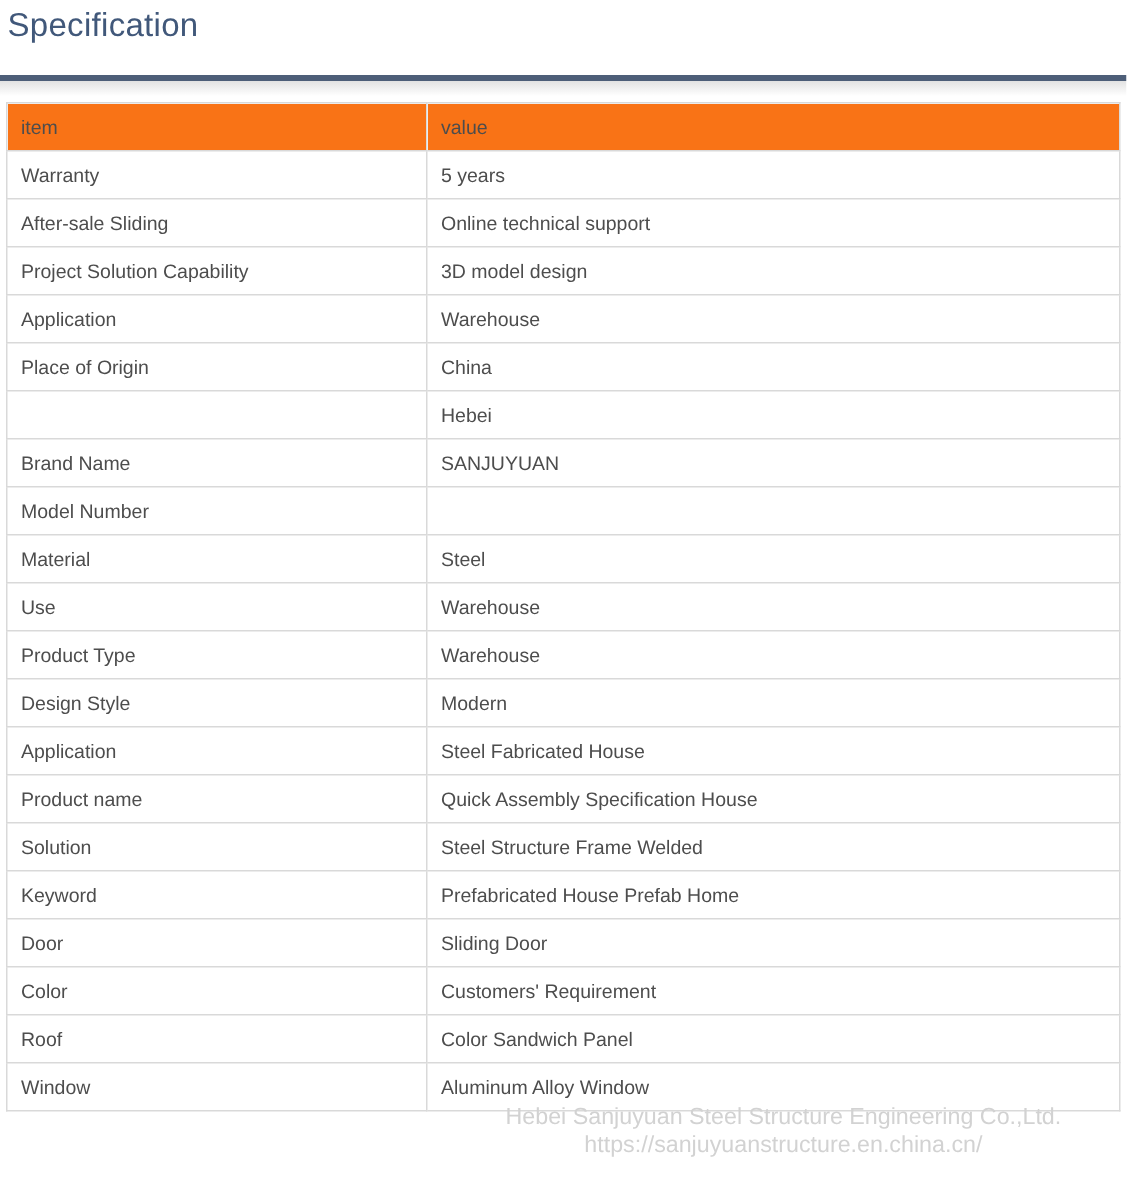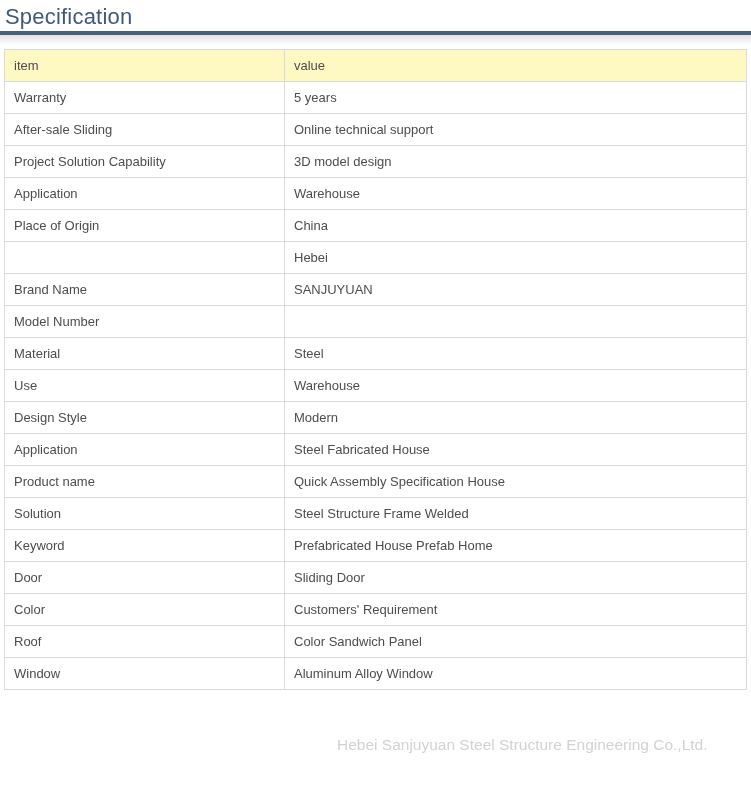--- a/index.html
+++ b/index.html
@@ -8,21 +8,21 @@
     width: 751px;
     height: 789px;
     font-family: "Liberation Sans", sans-serif;
     background: #ffffff;
     position: relative;
     overflow: hidden;
     color: #4d4d4d;
   }
   .page-title {
     margin: 0;
-    padding: 4px 0 2px 5px;
+    padding: 4px 0 21px 5px;
     font-size: 22px;
     line-height: 25px;
     font-weight: 500;
     color: #41587a;
     letter-spacing: 0.2px;
   }
   .accent-line {
     height: 4px;
     background: #4d5e78;
   }
@@ -42,21 +42,21 @@
     padding: 0 8px 0 9px;
     font-size: 13px;
     font-weight: normal;
     text-align: left;
     vertical-align: middle;
     color: #4d4d4d;
     white-space: nowrap;
     overflow: hidden;
   }
   .spec-table th {
-    background: #fef9c3;
+    background: #f97316;
   }
   .col-item { width: 280px; }
   .watermark {
     position: absolute;
     left: 337px;
     top: 736px;
     font-size: 15.5px;
     line-height: 18.5px;
     color: #d2d2d2;
     white-space: nowrap;
@@ -118,20 +118,24 @@
       </tr>
       <tr>
         <td>Material</td>
         <td>Steel</td>
       </tr>
       <tr>
         <td>Use</td>
         <td>Warehouse</td>
       </tr>
       <tr>
+        <td>Product Type</td>
+        <td>Warehouse</td>
+      </tr>
+      <tr>
         <td>Design Style</td>
         <td>Modern</td>
       </tr>
       <tr>
         <td>Application</td>
         <td>Steel Fabricated House</td>
       </tr>
       <tr>
         <td>Product name</td>
         <td>Quick Assembly Specification House</td>
@@ -158,13 +162,14 @@
       </tr>
       <tr>
         <td>Window</td>
         <td>Aluminum Alloy Window</td>
       </tr>
     </tbody>
 </table>
 
 <div class="watermark">
   <div>Hebei Sanjuyuan Steel Structure Engineering Co.,Ltd.</div>
+  <div>https://sanjuyuanstructure.en.china.cn/</div>
 </div>
 
 </body></html>

